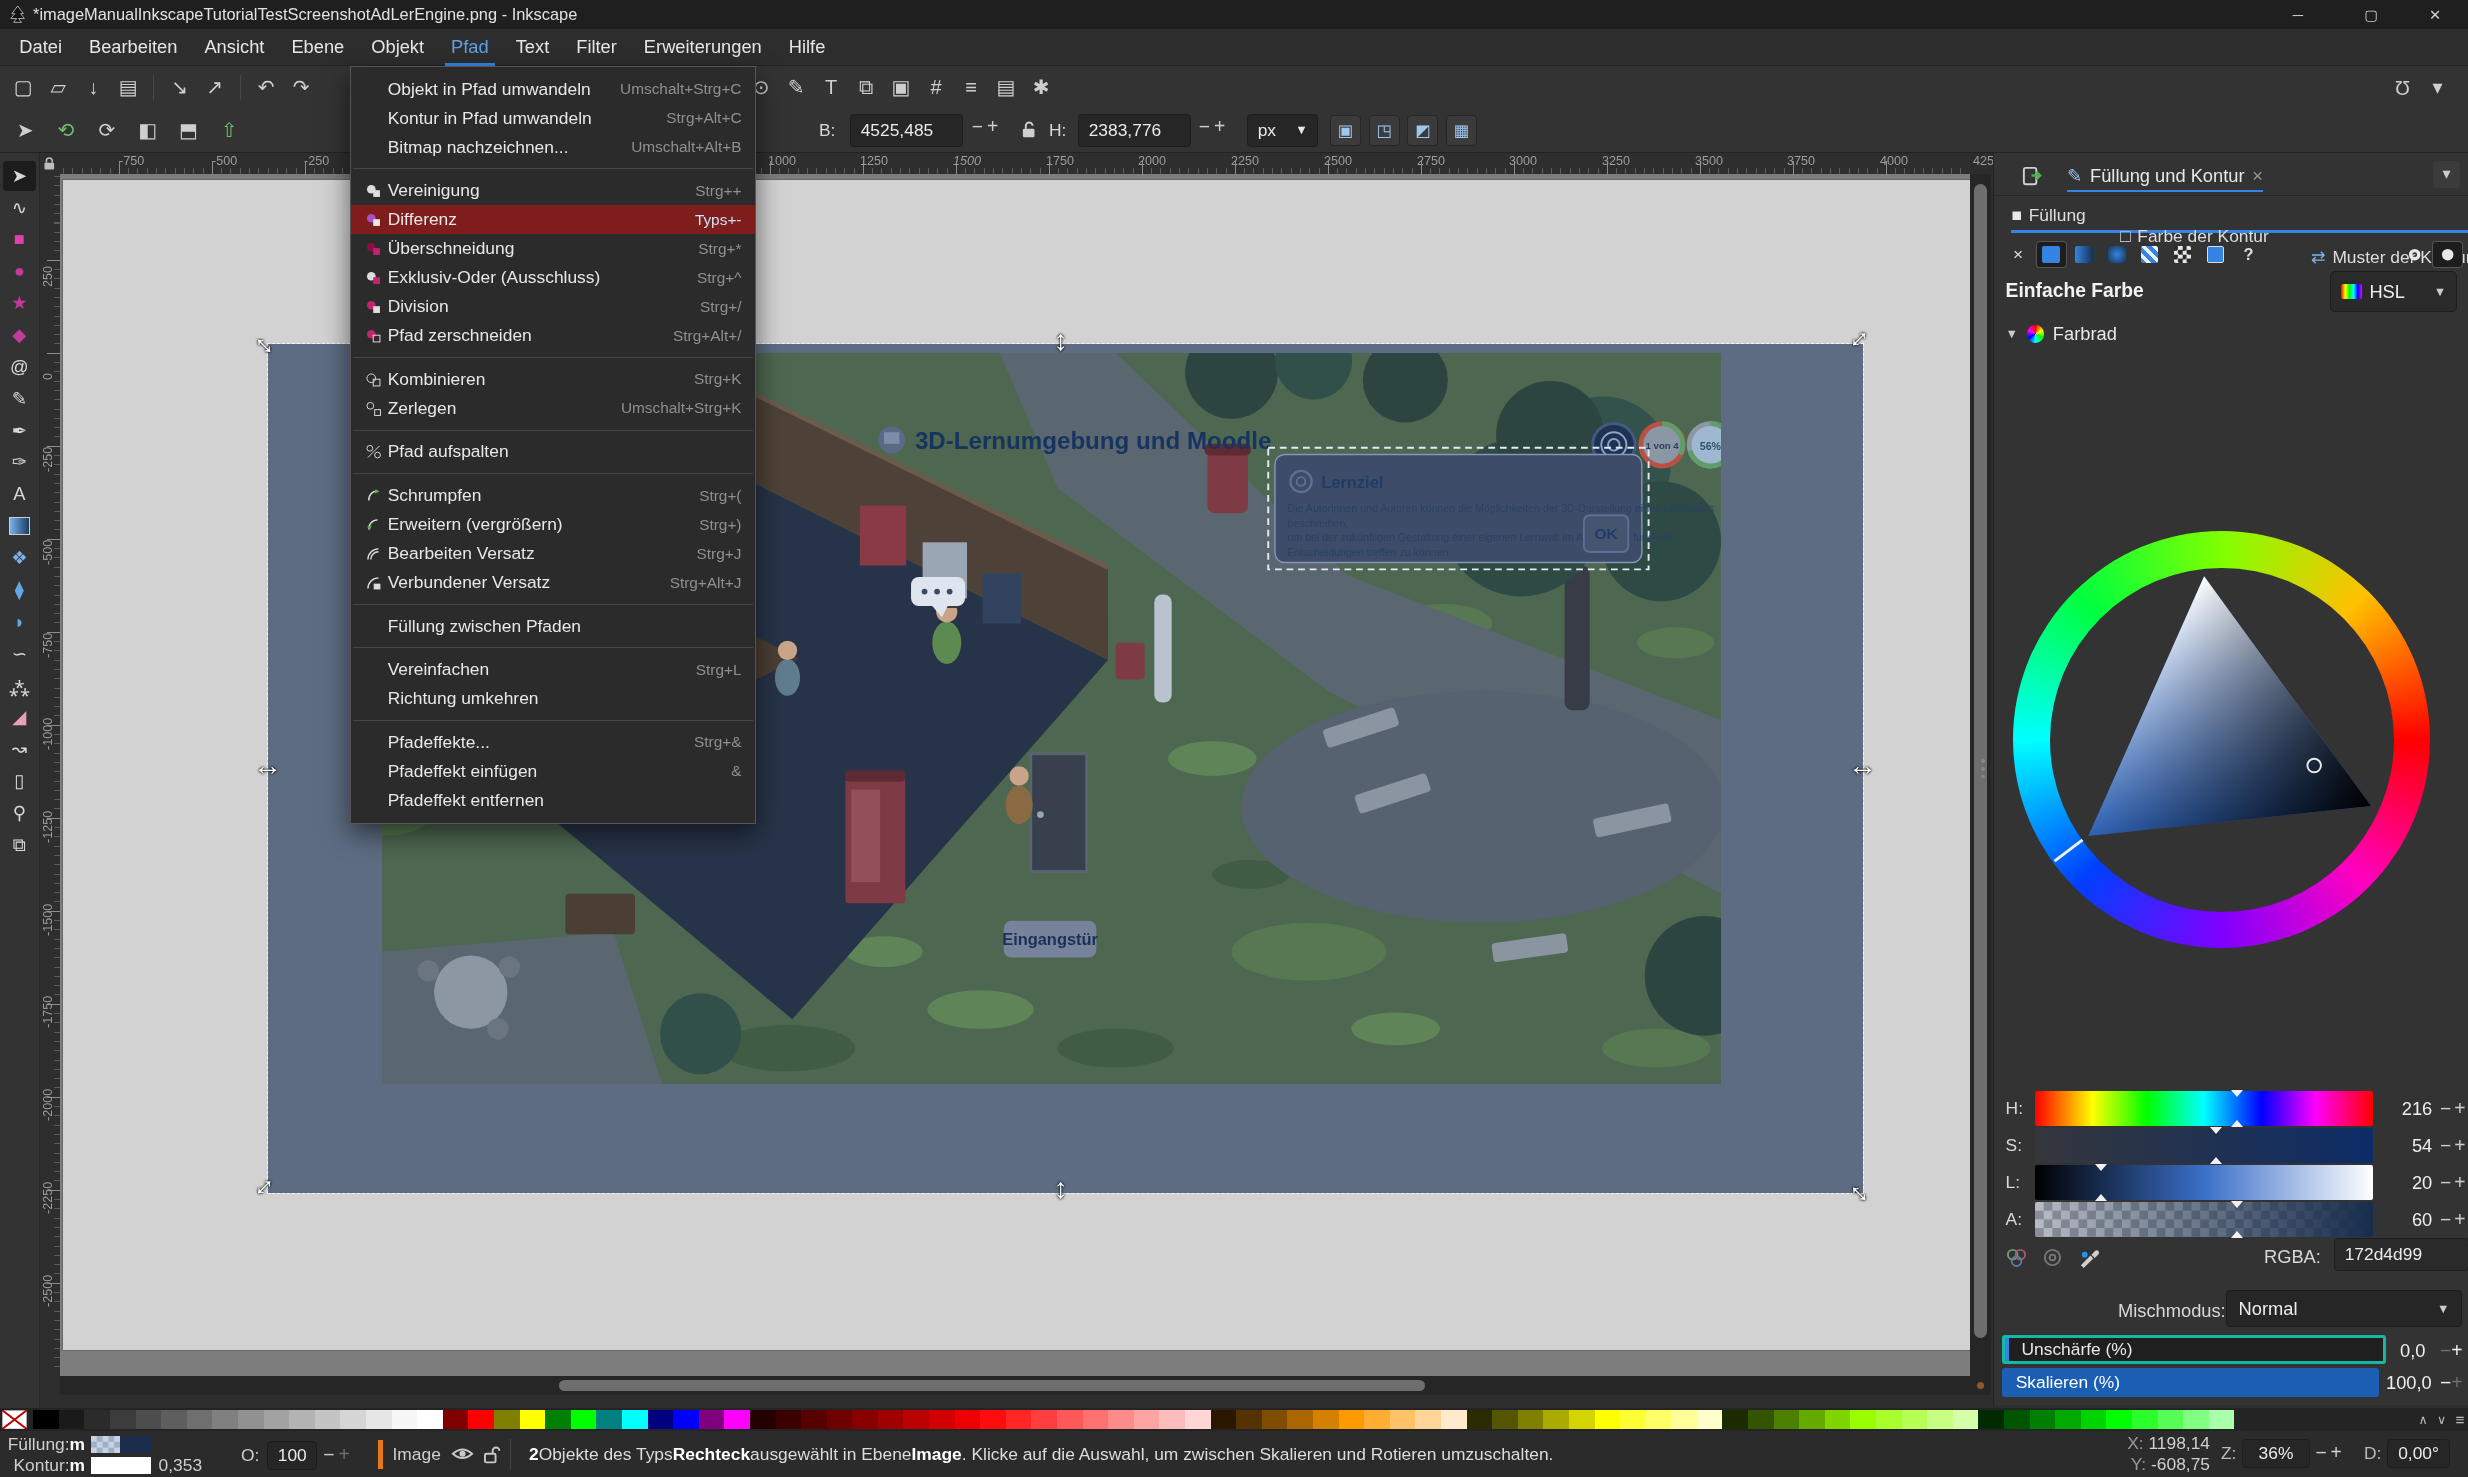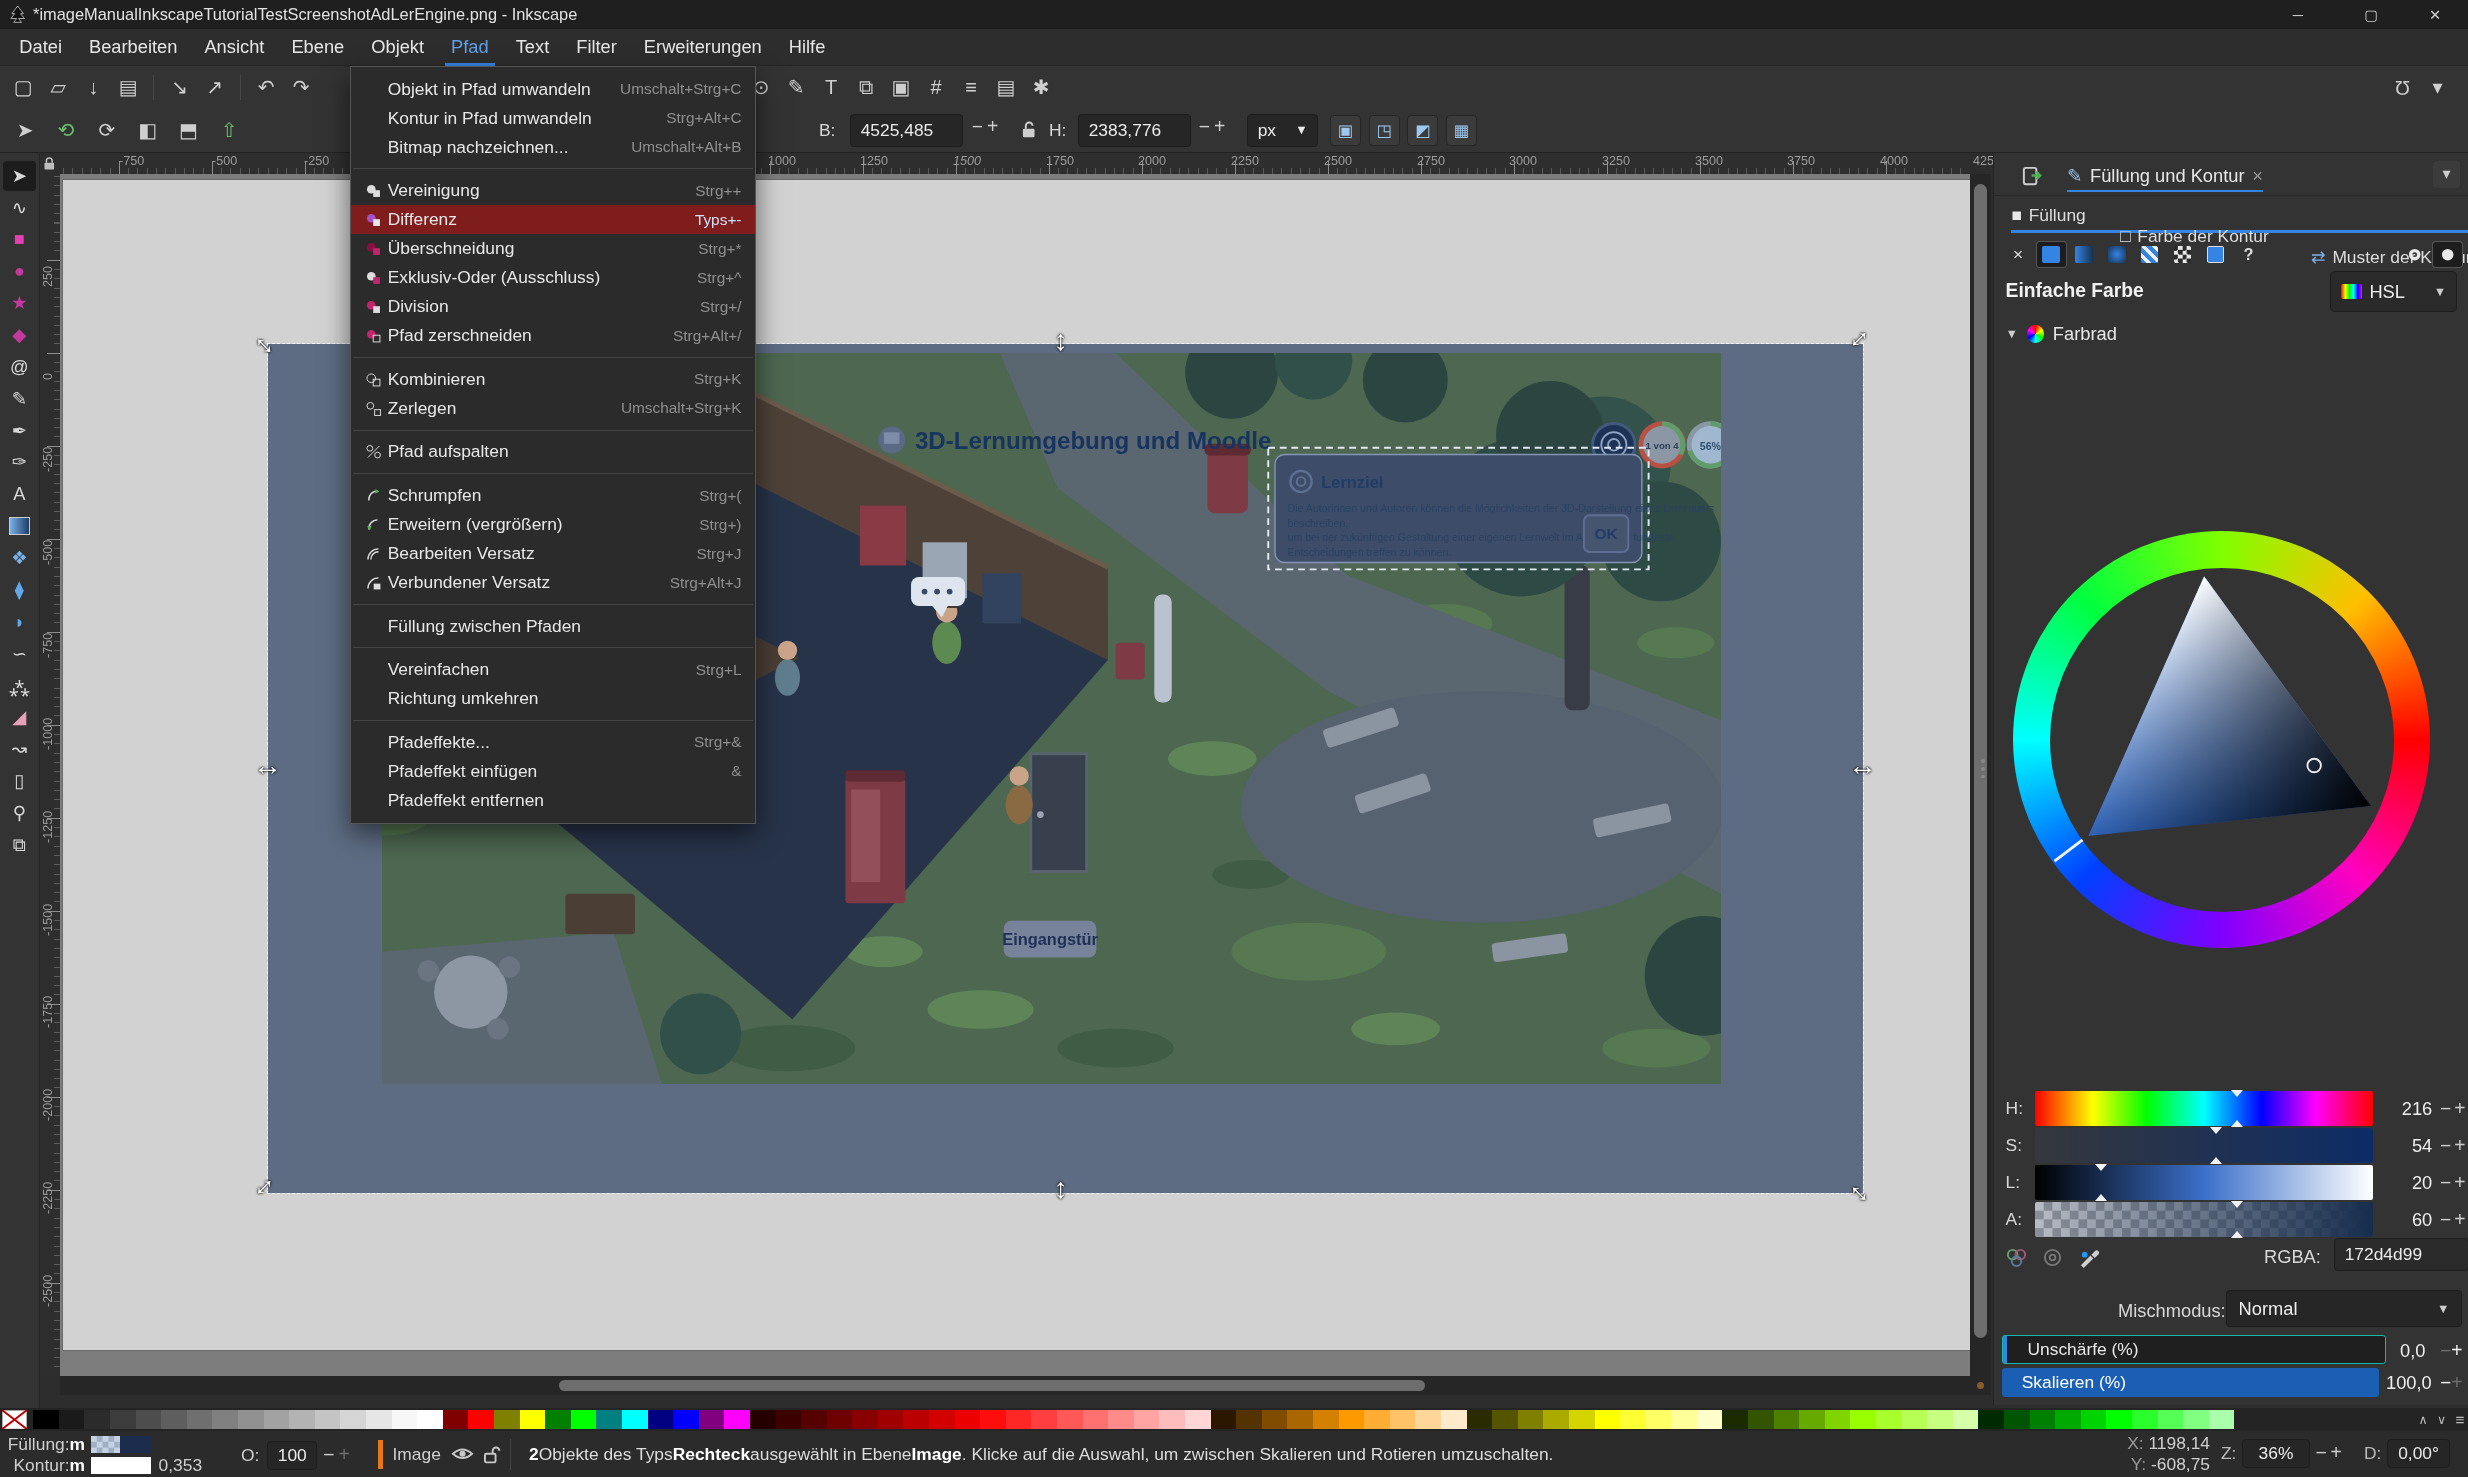--- a/index.html
+++ b/index.html
@@ -68,21 +68,21 @@
   .sl-track{position:relative;width:338px;height:35px;border-radius:1.9px;}
   .sl-val{width:50px;text-align:right;font-size:18.3px;color:#eee;margin-left:9.7px;}
   .sl-btns{font-size:19.3px;color:#ccc;letter-spacing:2.9px;margin-left:7.7px;}
   .mark{position:absolute;width:0;height:0;left:0;}
   .mark.top{top:-1px;border-left:6.8px solid transparent;border-right:6.8px solid transparent;border-top:7.7px solid #f2f2f2;}
   .mark.bot{bottom:-1px;border-left:6.8px solid transparent;border-right:6.8px solid transparent;border-bottom:7.7px solid #f2f2f2;}
   .track-h{background:linear-gradient(90deg,#f00,#ff0 17%,#0f0 33%,#0ff 50%,#00f 67%,#f0f 83%,#f00);}
   .track-s{background:linear-gradient(90deg,#35373c,#0c2c66);}
   .track-l{background:linear-gradient(90deg,#000,#3b6fc9 50%,#fff);}
   .track-a{background-image:linear-gradient(90deg,rgba(23,45,77,0),rgba(23,45,77,1)),repeating-conic-gradient(#8a8f98 0 25%,#b8bcc4 0 50%);background-size:100% 100%,17.4px 17.4px;}
-  .slider-entry{position:absolute;height:29px;background:#1f1f1f;border:1px solid #14b8a6;border-radius:2.9px;display:flex;align-items:center;font-size:17.4px;color:#e8e8e8;padding-left:19px;box-sizing:border-box;}
+  .slider-entry{position:absolute;height:29px;background:#1f1f1f;border:3px solid #14b8a6;border-radius:2.9px;display:flex;align-items:center;font-size:17.4px;color:#e8e8e8;padding-left:11px;box-sizing:border-box;}
   
   .palette{left:0;top:1408px;width:2469px;height:23px;background:#242424;display:flex;align-items:center;padding-left:1.9px;box-sizing:border-box;}
   .swatch{width:25.6px;height:19.3px;flex:0 0 auto;}
   .statusbar{left:0;top:1431px;width:2469px;height:46px;background:#2b2b2b;font-size:17.4px;color:#cfcfcf;}
   .sb{position:absolute;display:flex;align-items:center;}
   .checker{background:repeating-conic-gradient(#9fb0c6 0 25%,#c6d2e2 0 50%);background-size:11.6px 11.6px;}
   b.white{color:#fff;}
   .dimp{color:#6e6e6e;}
   svg text{font-family:"Liberation Sans",sans-serif;}
 </style>

